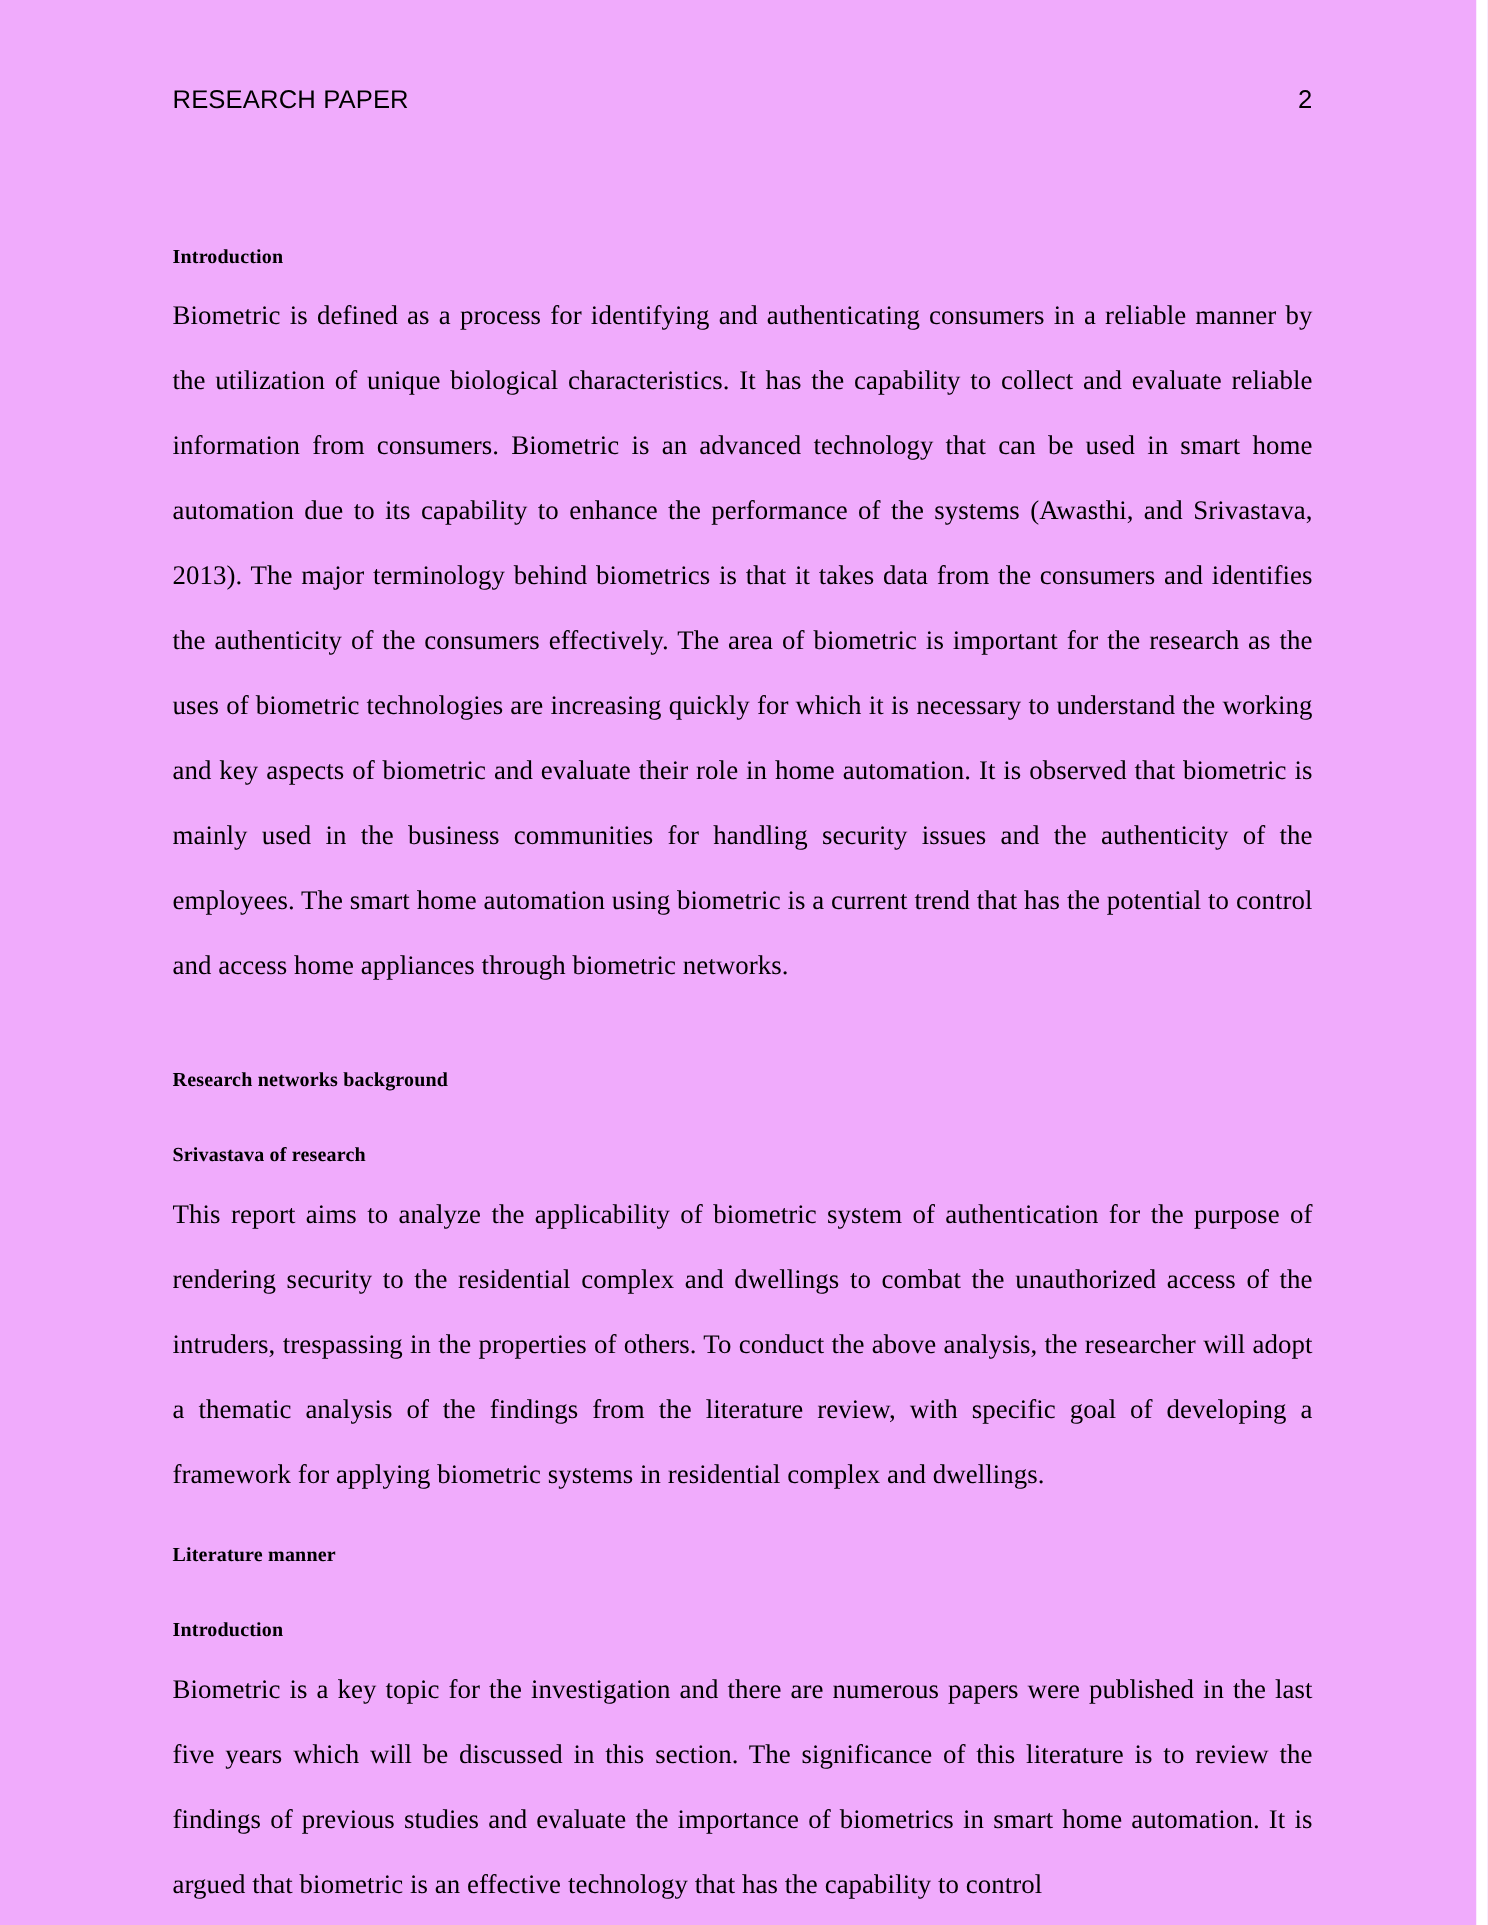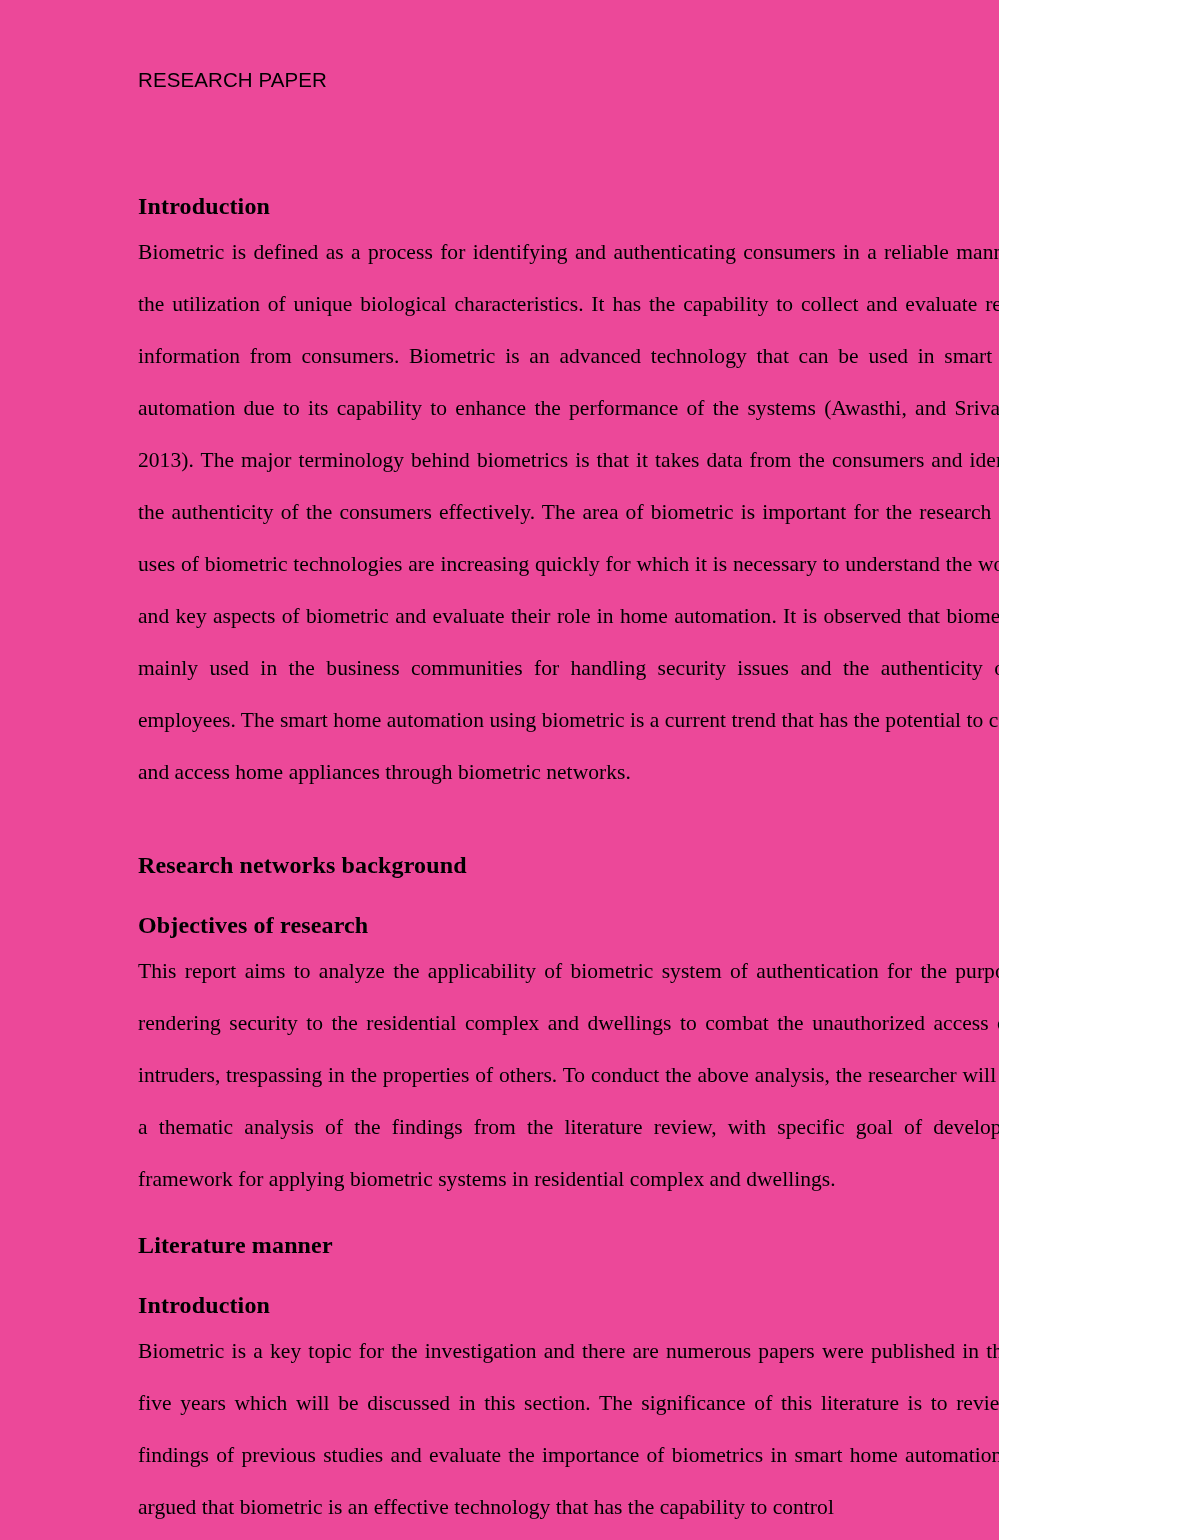--- a/index.html
+++ b/index.html
@@ -3,23 +3,23 @@
 <meta charset="utf-8">
 <title>Research Paper Page 2</title>
 <style>
   html, body {
     margin: 0;
     padding: 0;
     background: #ffffff;
   }
   .page {
     position: relative;
-    width: 999px;
+    width: 1181px;
     height: 1540px;
-    background: #ec4899;
+    background: #f0abfc;
     overflow: hidden;
     box-sizing: border-box;
   }
 
   
   .running-header {
     position: absolute;
     left: 138px;
     top: 68px;
     width: 912px;
@@ -42,21 +42,21 @@
     position: absolute;
     left: 138px;
     top: 186px;
     width: 912px;
     font-family: "Liberation Serif", "DejaVu Serif", serif;
     color: #000000;
   }
 
   h2.heading {
     font-family: "Liberation Serif", "DejaVu Serif", serif;
-    font-size: 24px;
+    font-size: 16px;
     font-weight: 700;
     margin: 0;
     padding: 0;
     line-height: 40px;
     letter-spacing: 0.15px;
   }
 
   p.para {
     font-family: "Liberation Serif", "DejaVu Serif", serif;
     font-size: 21.5px;
@@ -92,21 +92,21 @@
     <h2 class="heading">Introduction</h2>
 
     <p class="para">Biometric is defined as a process for identifying and authenticating consumers in a reliable manner by the utilization of unique biological characteristics. It has the capability to collect and evaluate reliable information from consumers. Biometric is an advanced technology that can be used in smart home automation due to its capability to enhance the performance of the systems (Awasthi, and Srivastava, 2013). The major terminology behind biometrics is that it takes data from the consumers and identifies the authenticity of the consumers effectively. The area of biometric is important for the research as the uses of biometric technologies are increasing quickly for which it is necessary to understand the working and key aspects of biometric and evaluate their role in home automation. It is observed that biometric is mainly used in the business communities for handling security issues and the authenticity of the employees. The smart home automation using biometric is a current trend that has the potential to control and access home appliances through biometric networks.</p>
 
     <div class="gap-lg"></div>
 
     <h2 class="heading">Research networks background</h2>
 
     <div class="gap-md"></div>
 
-    <h2 class="heading">Objectives of research</h2>
+    <h2 class="heading">Srivastava of research</h2>
 
     <p class="para">This report aims to analyze the applicability of biometric system of authentication for the purpose of rendering security to the residential complex and dwellings to combat the unauthorized access of the intruders, trespassing in the properties of others. To conduct the above analysis, the researcher will adopt a thematic analysis of the findings from the literature review, with specific goal of developing a framework for applying biometric systems in residential complex and dwellings.</p>
 
     <div class="gap-md"></div>
 
     <h2 class="heading">Literature manner</h2>
 
     <div class="gap-md"></div>
 
     <h2 class="heading">Introduction</h2>

